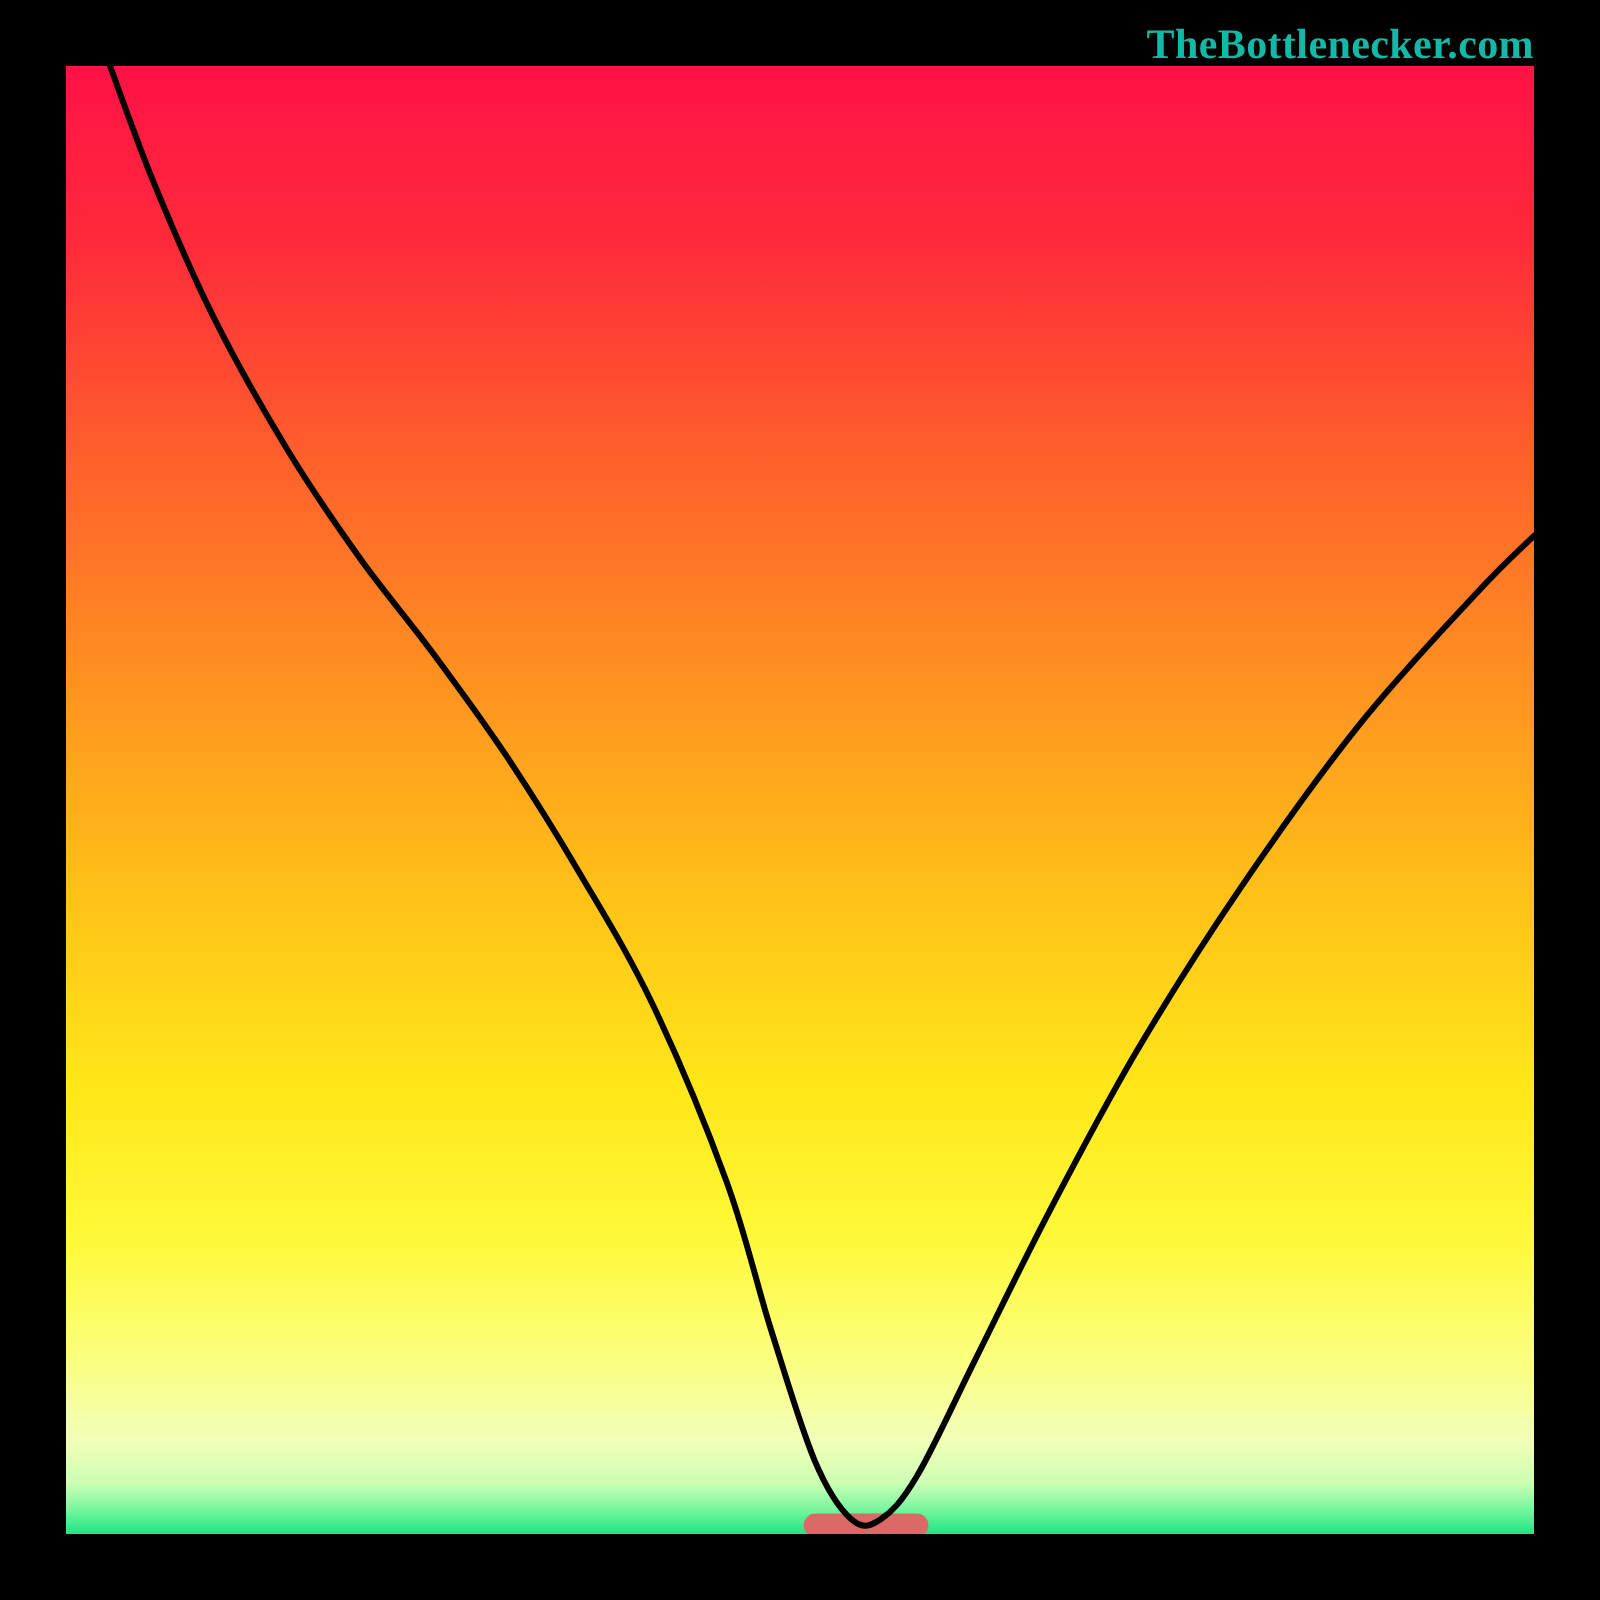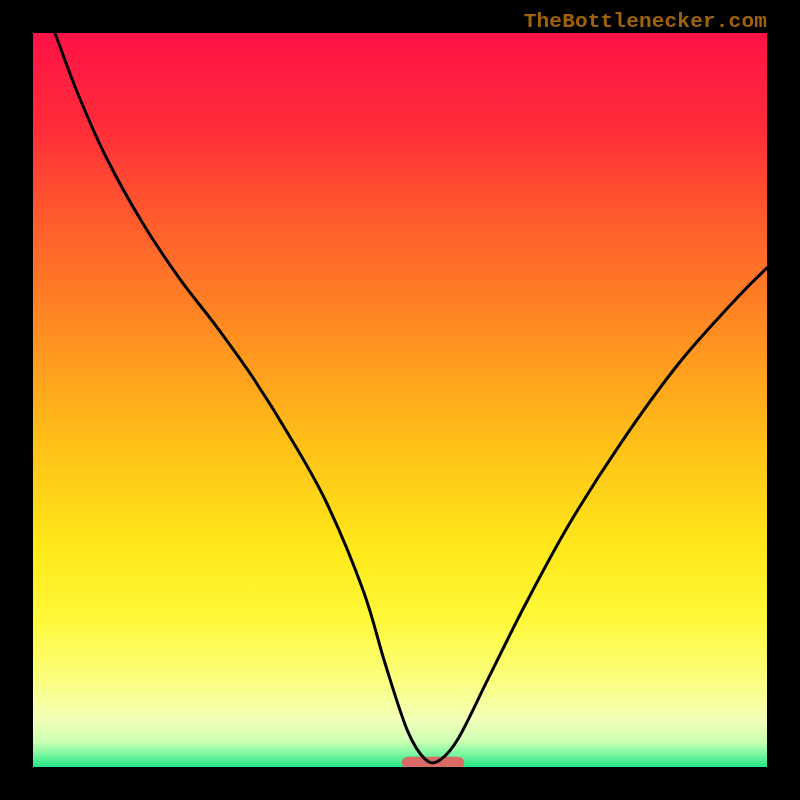--- a/index.html
+++ b/index.html
@@ -15,23 +15,23 @@
     width: 800px;
     height: 800px;
     background: #000;
   }
   .plot {
     position: absolute;
     box-sizing: border-box;
   }
   .watermark {
     position: absolute;
-    font-family: Liberation Mono, monospace;
+    font-family: Liberation Serif, serif;
     font-weight: 600;
-    color: #a16207;
+    color: #14b8a6;
     letter-spacing: 0.2px;
   }
   .gradient-bg {
     position: absolute;
     inset: 0;
   }
 </style>
 </head>
 <body>
 

